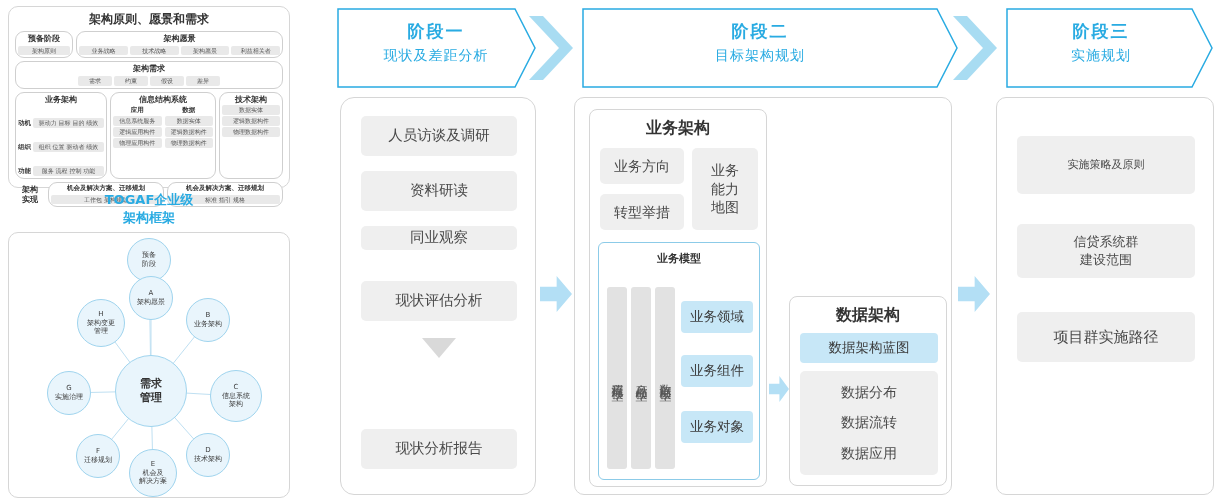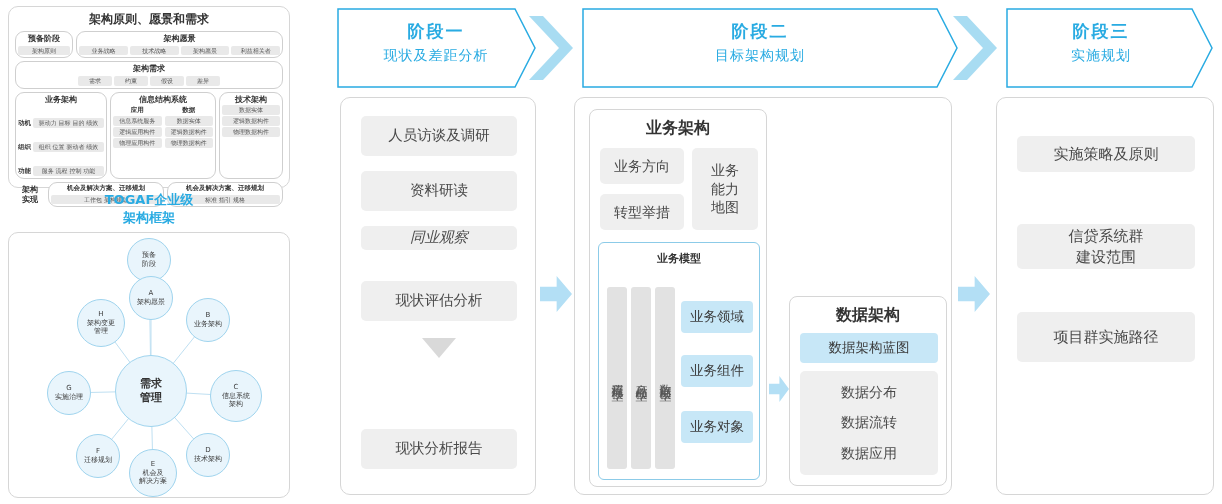--- a/index.html
+++ b/index.html
@@ -262,24 +262,24 @@
 </div>
 <div class="banner-text" style="left:583px;width:354px;">
   <div class="b1">阶段二</div>
   <div class="b2">目标架构规划</div>
 </div>
 <div class="banner-text" style="left:1007px;width:188px;">
   <div class="b1">阶段三</div>
   <div class="b2">实施规划</div>
 </div>
 
-<div class="panel" style="left:340px;top:97px;width:196px;height:398px;">
+<div class="panel" style="left:340px;top:97px;width:196px;height:398px;border-radius:14px;">
   <div class="gbox" style="left:20px;top:18px;width:156px;height:40px;">人员访谈及调研</div>
   <div class="gbox" style="left:20px;top:73px;width:156px;height:40px;">资料研读</div>
-  <div class="gbox" style="left:20px;top:128px;width:156px;height:24px;font-style:italic;">同业观察</div>
+  <div class="gbox" style="left:20px;top:128px;width:156px;height:24px;">同业观察</div>
   <div class="gbox" style="left:20px;top:183px;width:156px;height:40px;">现状评估分析</div>
   <div class="arrow-down" style="left:81px;top:240px;"></div>
   <div class="gbox" style="left:20px;top:331px;width:156px;height:40px;">现状分析报告</div>
 </div>
 
 <div class="arrow-right" style="left:540px;top:276px;"></div>
 
 <div class="panel" style="left:574px;top:97px;width:378px;height:398px;">
 
   <div class="sub-panel" style="left:14px;top:11px;width:178px;height:378px;">
@@ -311,17 +311,17 @@
       <div>数据应用</div>
     </div>
   </div>
 
   <div class="arrow-right small" style="left:194px;top:278px;"></div>
 </div>
 
 <div class="arrow-right" style="left:958px;top:276px;"></div>
 
 <div class="panel" style="left:996px;top:97px;width:218px;height:398px;">
-  <div class="gbox" style="left:20px;top:38px;width:178px;height:36px;font-size:15px;">实施策略及原则</div>
-  <div class="gbox pre" style="left:20px;top:126px;width:178px;height:45px;font-size:15px;">信贷系统群
+  <div class="gbox" style="left:20px;top:38px;width:178px;height:58px;font-size:11px;">实施策略及原则</div>
+  <div class="gbox pre" style="left:20px;top:126px;width:178px;height:54px;font-size:13px;">信贷系统群
 建设范围</div>
   <div class="gbox" style="left:20px;top:214px;width:178px;height:50px;font-size:15px;">项目群实施路径</div>
 </div>
 
 </body></html>

